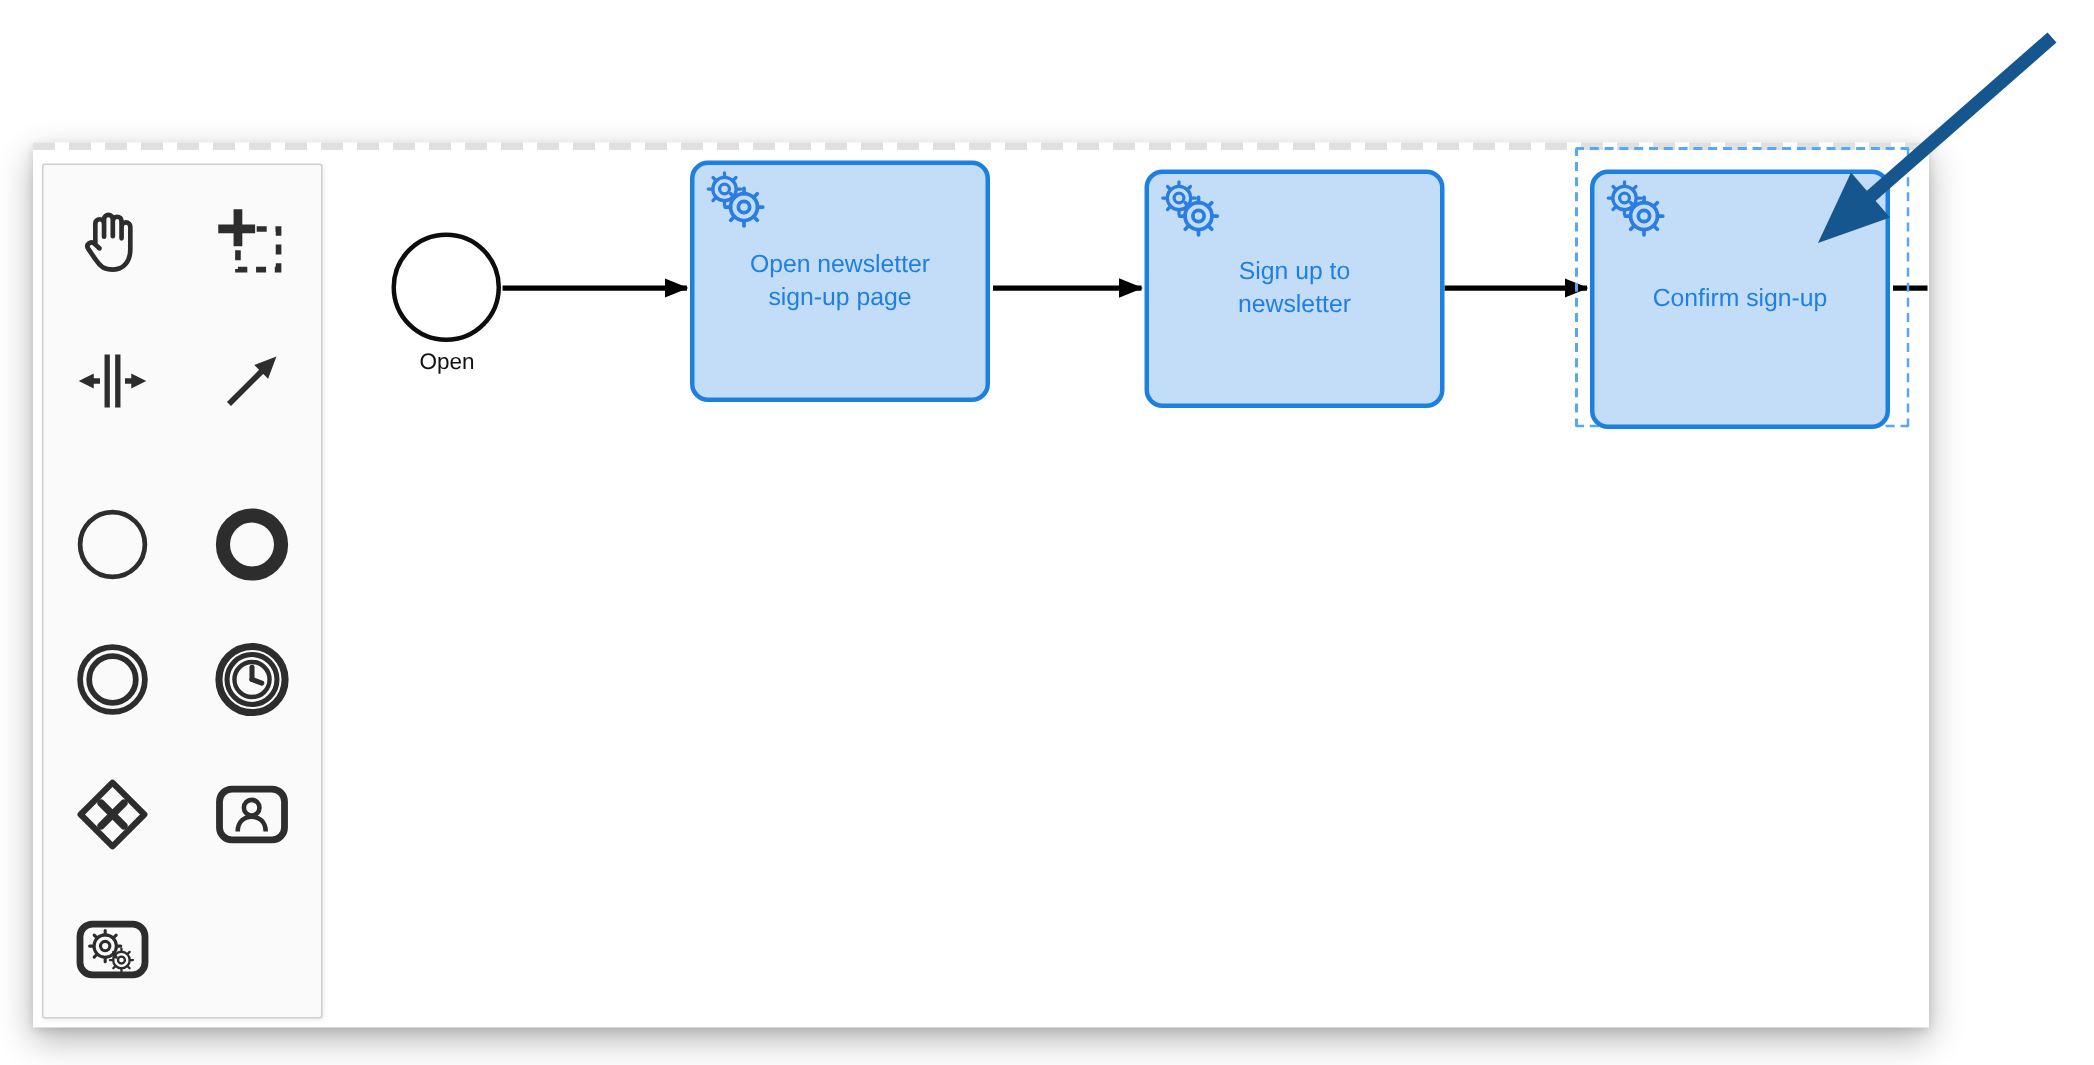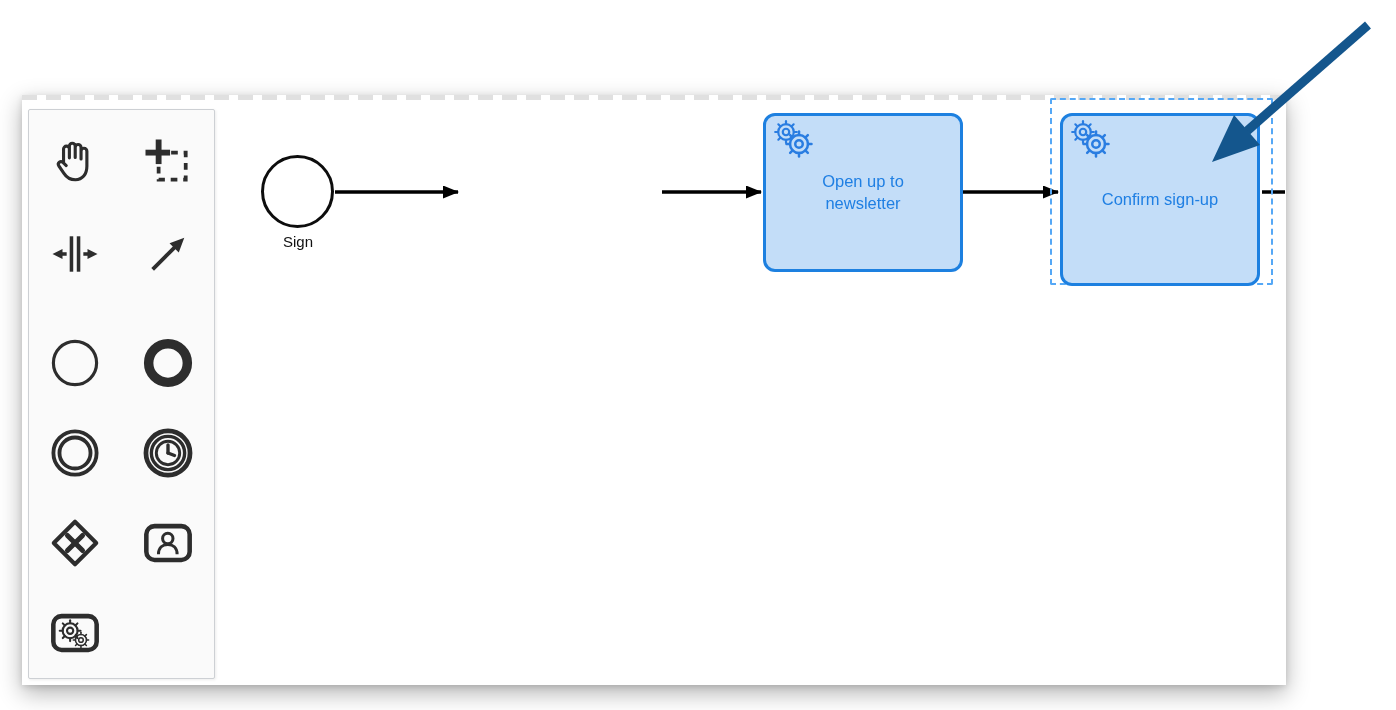--- a/index.html
+++ b/index.html
@@ -195,32 +195,41 @@
           <path d="M0,0 L16,6.5 L0,13 Z" fill="#000"></path>
         </marker>
       </defs>
       <line x1="313" y1="97" x2="436" y2="97" stroke="#000" stroke-width="3.5" marker-end="url(#arrowhead)"></line>
       <line x1="640" y1="97" x2="739" y2="97" stroke="#000" stroke-width="3.5" marker-end="url(#arrowhead)"></line>
       <line x1="941" y1="97" x2="1036" y2="97" stroke="#000" stroke-width="3.5" marker-end="url(#arrowhead)"></line>
       <line x1="1240" y1="97" x2="1263" y2="97" stroke="#000" stroke-width="3.5"></line>
     </svg>
 
     <div class="start-event"></div>
-    <div class="start-label">Sign</div>
+    <div class="start-label">Open</div>
 
     <div class="selection-box"></div>
 
+    <div class="task task-1">
+      <svg class="task-marker" width="48" height="44" viewBox="0 0 48 44">
+        <use href="#sym-gear" x="1" y="0" width="26" height="26"></use>
+        <circle cx="27" cy="25" r="9.5" fill="#c3ddf8"></circle>
+        <use href="#sym-gear" x="12" y="10" width="30" height="30"></use>
+      </svg>
+      <span class="line">Open newsletter</span>
+      <span class="line">sign-up page</span>
+    </div>
 
     <div class="task task-2">
       <svg class="task-marker" width="48" height="44" viewBox="0 0 48 44">
         <use href="#sym-gear" x="1" y="0" width="26" height="26"></use>
         <circle cx="27" cy="25" r="9.5" fill="#c3ddf8"></circle>
         <use href="#sym-gear" x="12" y="10" width="30" height="30"></use>
       </svg>
-      <span class="line">Open up to</span>
+      <span class="line">Sign up to</span>
       <span class="line">newsletter</span>
     </div>
 
     <div class="task task-3">
       <svg class="task-marker" width="48" height="44" viewBox="0 0 48 44">
         <use href="#sym-gear" x="1" y="0" width="26" height="26"></use>
         <circle cx="27" cy="25" r="9.5" fill="#c3ddf8"></circle>
         <use href="#sym-gear" x="12" y="10" width="30" height="30"></use>
       </svg>
       <span class="line">Confirm sign-up</span>

